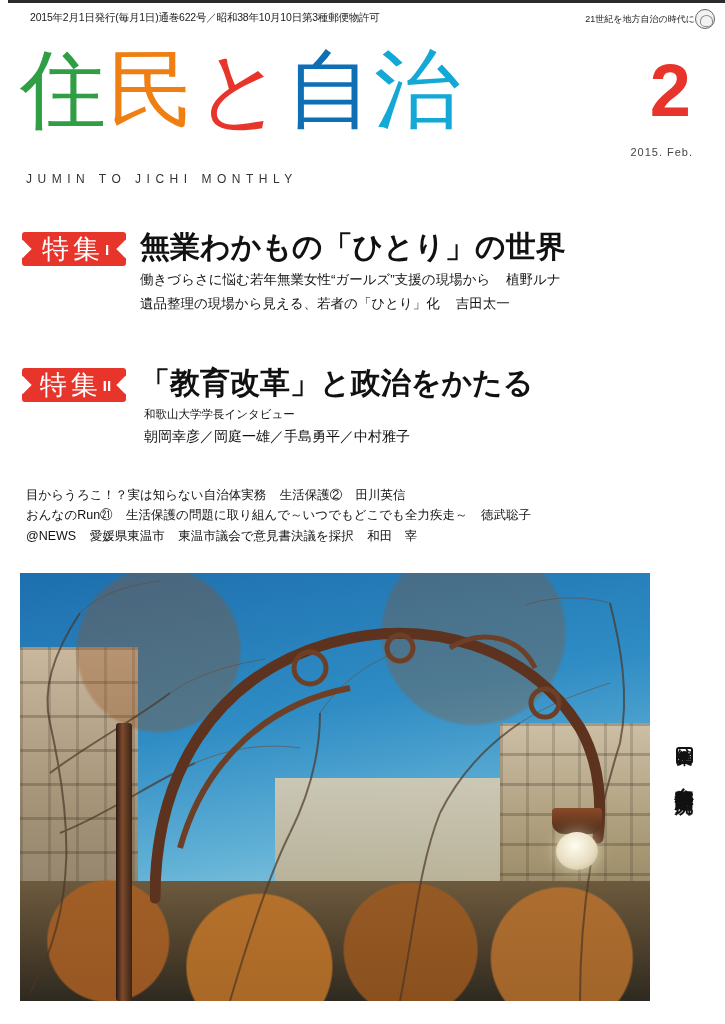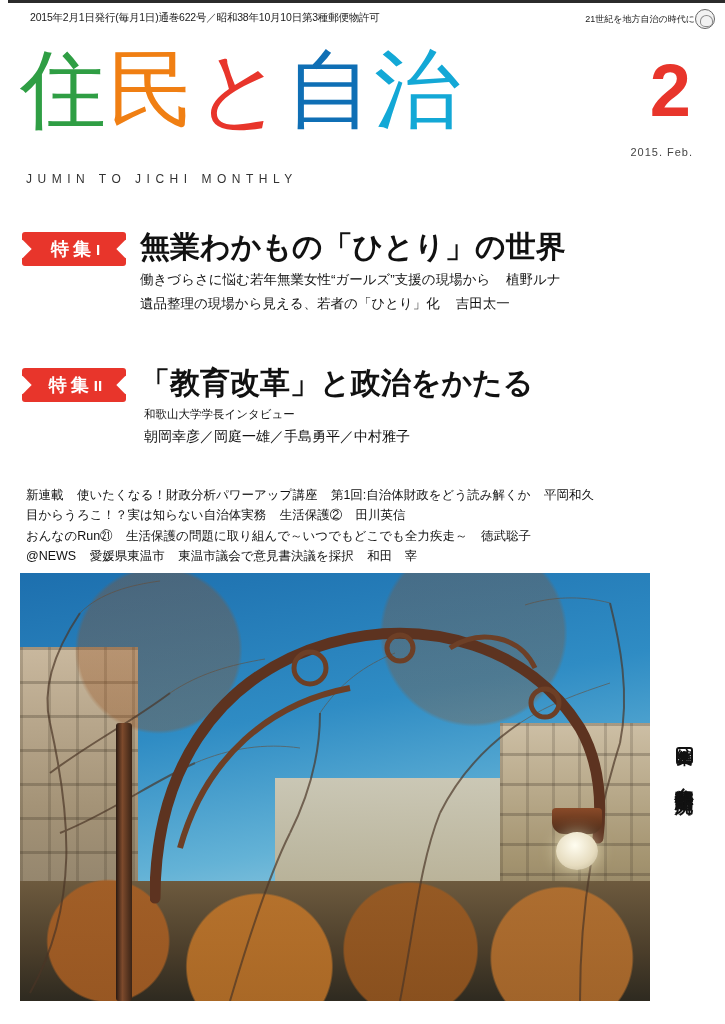--- a/index.html
+++ b/index.html
@@ -141,22 +141,22 @@
     top: 50%;
     width: 13px; height: 13px;
     background: #fff;
     transform: translateY(-50%) rotate(45deg);
   }
   .badge .plate::before { left: -6px; }
   .badge .plate::after  { right: -6px; }
   .badge .txt {
     position: relative;
     color: #fff;
-    font-size: 18px;
-    font-weight: bold;
+    font-size: 27px;
+    font-weight: normal;
     letter-spacing: 4px;
     z-index: 2;
     padding-left: 3px;
   }
   .badge .roman {
     position: relative;
     color: #fff;
     font-size: 15px;
     font-weight: bold;
     z-index: 2;
@@ -415,26 +415,20 @@
       </div>
       <div class="feat-body">
         <div class="feat-title">「教育改革」と政治をかたる</div>
         <div class="small-note">和歌山大学学長インタビュー</div>
         <div class="feat2-names">朝岡幸彦／岡庭一雄／手島勇平／中村雅子</div>
       </div>
     </div>
   </div>
 
   <div class="notes">
-    <div class="nrow">
-      <span>新連載</span><span class="gap"></span>
-      <span>使いたくなる！財政分析パワーアップ講座</span><span class="gap"></span>
-      <span>第1回:自治体財政をどう読み解くか</span><span class="gap"></span>
-      <span>平岡和久</span>
-    </div>
     <div class="nrow">
       <span>目からうろこ！？実は知らない自治体実務</span><span class="gap"></span>
       <span>生活保護②</span><span class="gap"></span>
       <span>田川英信</span>
     </div>
     <div class="nrow">
       <span>おんなのRun㉑</span><span class="gap"></span>
       <span>生活保護の問題に取り組んで～いつでもどこでも全力疾走～</span><span class="gap"></span>
       <span>徳武聡子</span>
     </div>

